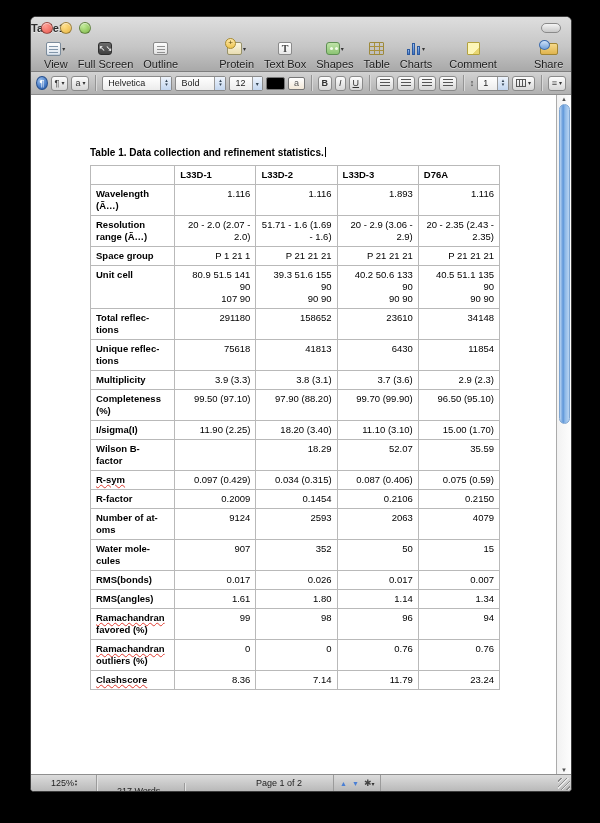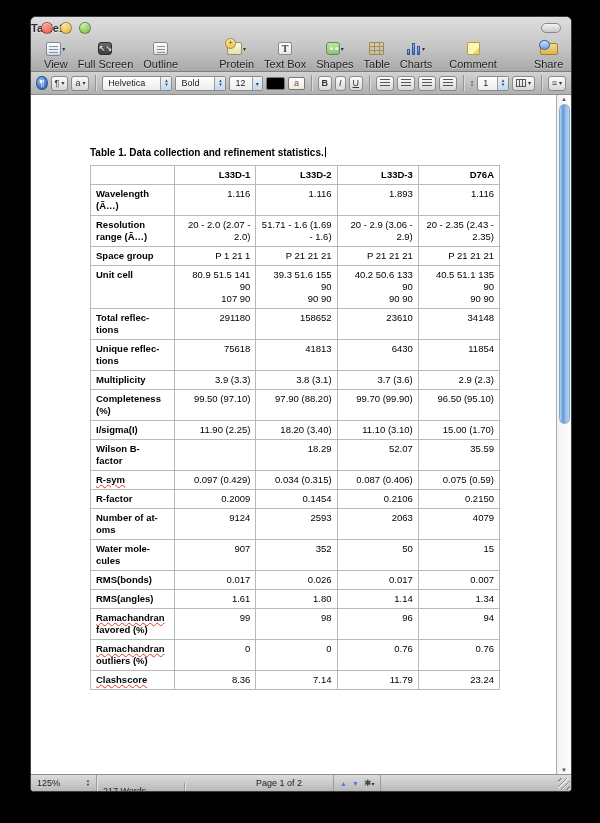--- a/index.html
+++ b/index.html
@@ -105,40 +105,40 @@
   .doc-page { flex:1; position:relative; overflow:hidden; background:#fff;padding-left:30px; }
   .doc-content { position:absolute; left:59px; top:52px; width:412px; }
   .doc-title { font-size:10px; font-weight:bold; color:#000; margin-bottom:7px; }
   .caret { display:inline-block; width:1px; height:10px; background:#000; vertical-align:-1px; margin-left:1px; }
 
   table.stats { border-collapse:collapse; table-layout:fixed; width:410px; font-size:9.5px; }
   table.stats col.c0 { width:84px; }
   table.stats col.cd { width:81px; }
   table.stats th, table.stats td { border:1px solid #b9b9b9; vertical-align:top;
             padding:3px 5px 3px 5px; line-height:12px; white-space:pre-line; }
-  table.stats thead th { text-align:right; font-weight:bold; }
+  table.stats thead th { text-align:left; font-weight:bold; }
   table.stats tbody th { text-align:left; font-weight:bold;border-radius:15px; }
   table.stats td { text-align:right; font-weight:normal; }
   .squiggle { text-decoration:underline; text-decoration-style:wavy; text-decoration-color:#e03a2f;
               text-decoration-thickness:1px; text-underline-offset:1px; }
 
   
   .vscroll { width:15px; background:linear-gradient(90deg,#f2f2f2,#fdfdfd); border-left:1px solid #ababab;
              position:relative; }
   .vs-arrow { position:absolute; left:0; width:14px; text-align:center; font-size:6px; color:#555; }
   .vs-up { top:1px; }
   .vs-down { bottom:1px; }
   .vs-thumb { position:absolute; left:1.5px; top:9px; width:11px; height:320px; border-radius:6px;
              background:linear-gradient(90deg,#b9d4f2 0%,#5d95d8 35%,#8cb8e8 55%,#b9d4f2 100%);
              border:1px solid #7fa6d2; }
 
   
   .statusbar { height:17px; background:linear-gradient(#dcdcdc,#b9b9b9); border-top:1px solid #8f8f8f;
                display:flex; align-items:center; font-size:9px; color:#222; position:relative; }
-  .sb-seg { height:100%; display:flex; align-items:center; padding:0 6px; border-right:1px solid #9b9b9b;
+  .sb-seg { height:100%; display:flex; align-items:center; padding:0 20px; border-right:1px solid #9b9b9b;
             box-shadow:1px 0 0 #e2e2e2; }
   .sb-zoom { width:66px; justify-content:space-between; }
   .sb-words { width:88px;margin-top:16px; }
   .sb-page { width:108px; border-right:none; box-shadow:none; justify-content:center; }
   .sb-nav { display:flex; align-items:center; gap:5px; padding:0 6px; height:100%;
             border-left:1px solid #9b9b9b; border-right:1px solid #9b9b9b; }
   .sb-tri { font-size:7px; color:#4a7fd4; line-height:7px; }
   .sb-gear { font-size:9px; color:#444; }
   .sb-stepper { display:flex; flex-direction:column; font-size:4px; line-height:4px; color:#333; }
   .grip { position:absolute; right:1px; bottom:1px; width:12px; height:12px;

